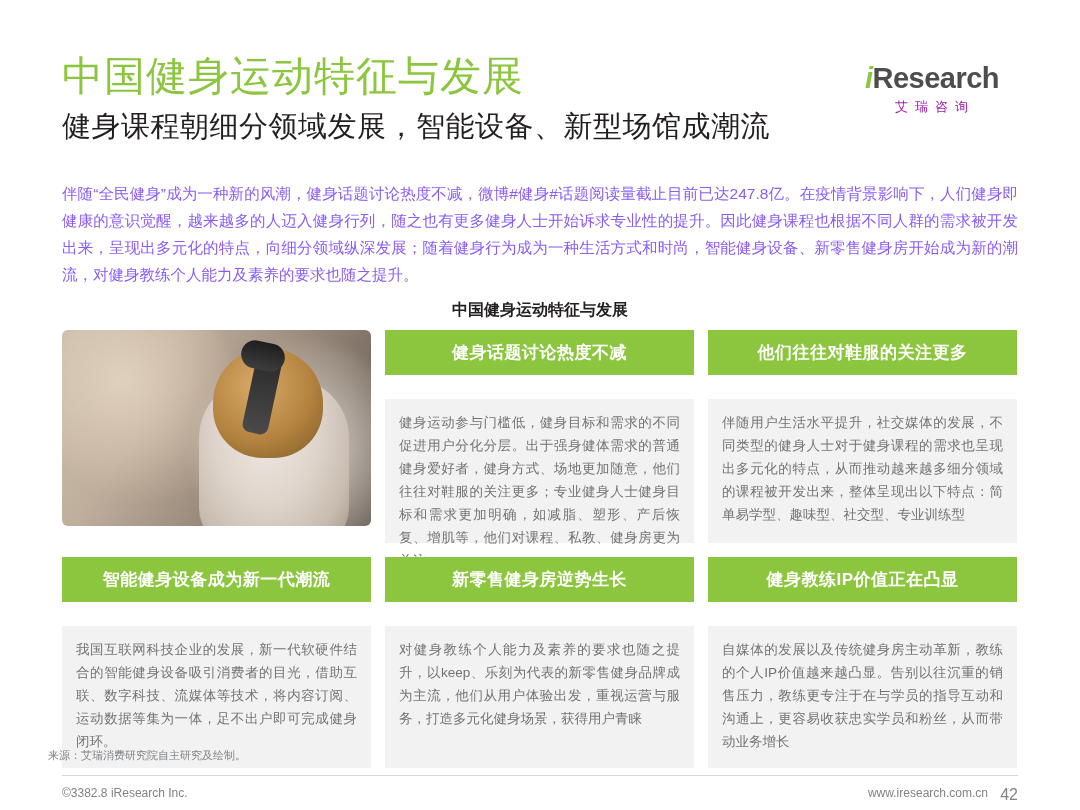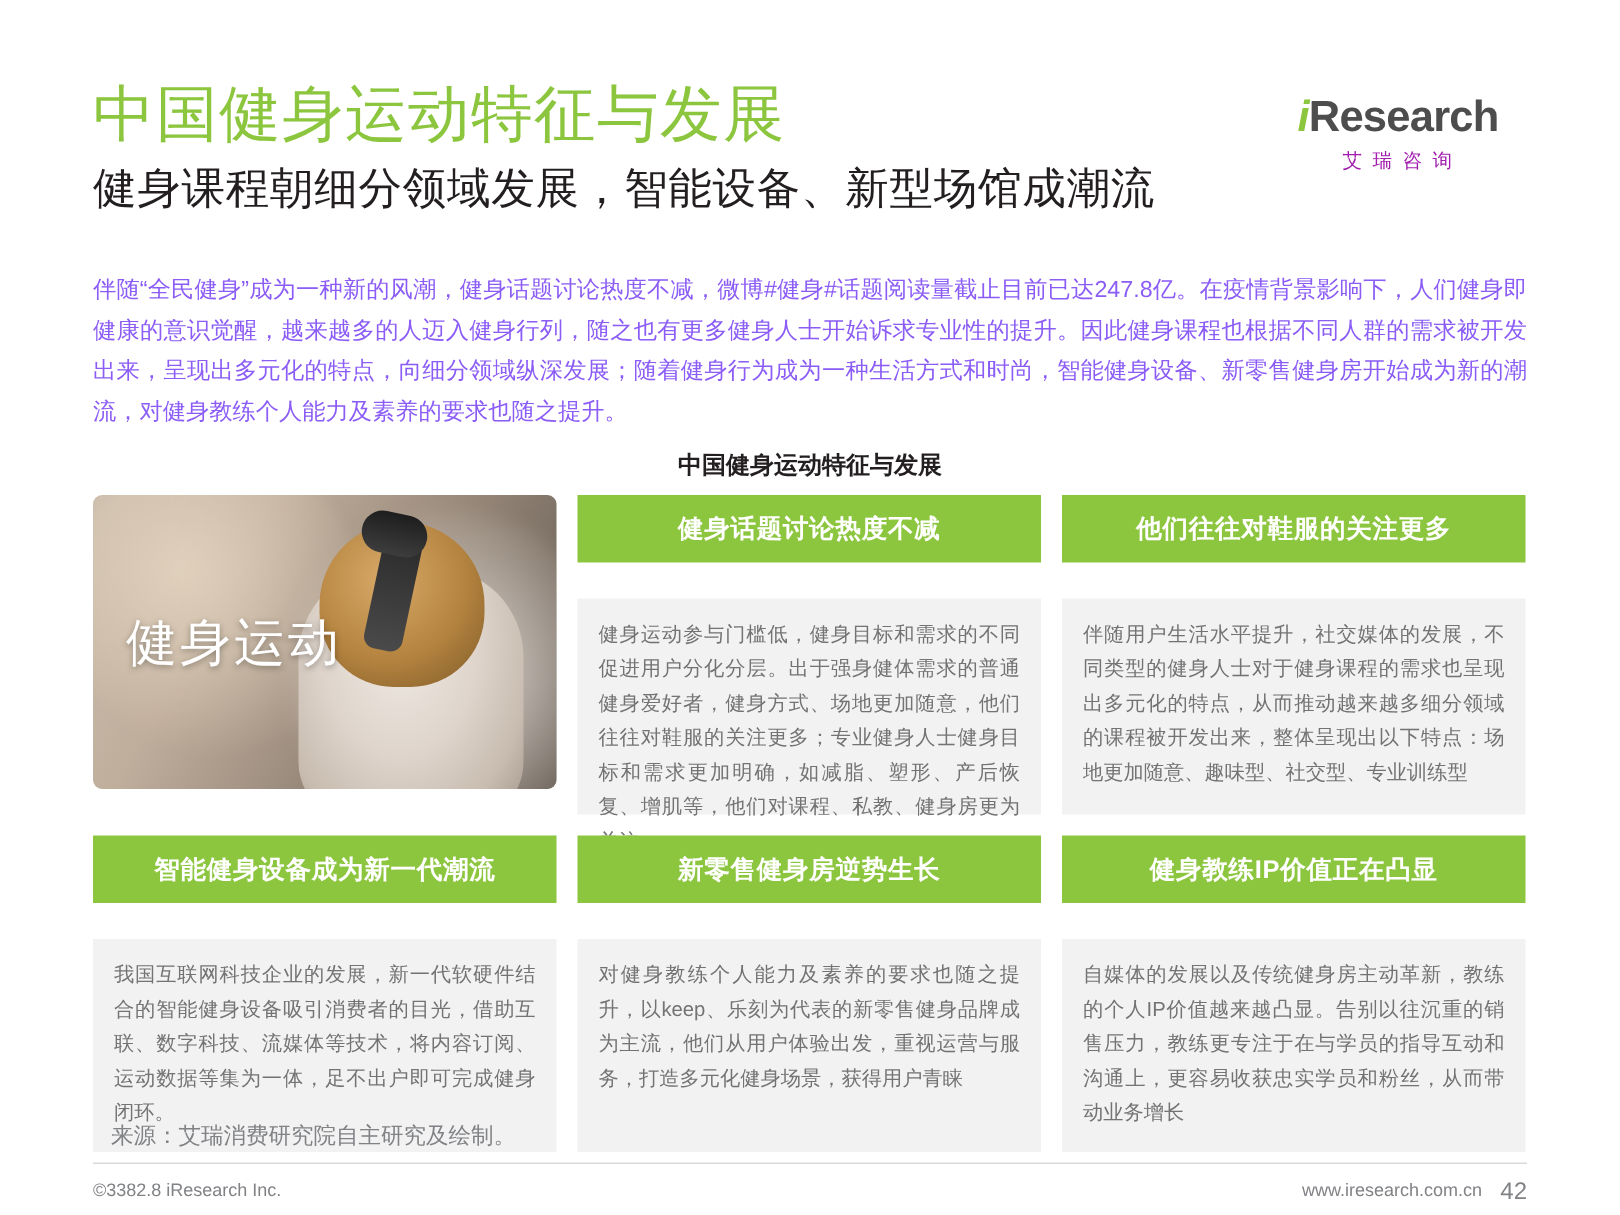--- a/index.html
+++ b/index.html
@@ -197,23 +197,23 @@
     top: 76px;
     font-size: 34px;
     color: #ffffff;
     letter-spacing: 2px;
     text-shadow: 0 1px 4px rgba(0,0,0,0.35);
   }
 
   
   .source {
     position: absolute;
-    left: 74px;
+    left: 48px;
     top: 748px;
-    font-size: 15px;
+    font-size: 11px;
     color: #808285;
   }
 
   
   .footer-rule {
     position: absolute;
     left: 62px;
     top: 775px;
     width: 956px;
     height: 1px;
@@ -265,32 +265,31 @@
   <div class="grid">
 
     <div class="cell row1">
       <div class="photo">
         <div class="blob-a"></div>
         <div class="blob-b"></div>
         <div class="figure"></div>
         <div class="hair"></div>
         <div class="device"></div>
         <div class="device-head"></div>
-        <div class="photo-label">健身运动</div>
       </div>
     </div>
 
     <div class="cell row1">
       <div class="card-head">健身话题讨论热度不减</div>
       <div class="card-body">健身运动参与门槛低，健身目标和需求的不同促进用户分化分层。出于强身健体需求的普通健身爱好者，健身方式、场地更加随意，他们往往对鞋服的关注更多；专业健身人士健身目标和需求更加明确，如减脂、塑形、产后恢复、增肌等，他们对课程、私教、健身房更为关注</div>
     </div>
 
     <div class="cell row1">
       <div class="card-head">他们往往对鞋服的关注更多</div>
-      <div class="card-body">伴随用户生活水平提升，社交媒体的发展，不同类型的健身人士对于健身课程的需求也呈现出多元化的特点，从而推动越来越多细分领域的课程被开发出来，整体呈现出以下特点：场地更加随意、趣味型、社交型、专业训练型</div>
+      <div class="card-body">伴随用户生活水平提升，社交媒体的发展，不同类型的健身人士对于健身课程的需求也呈现出多元化的特点，从而推动越来越多细分领域的课程被开发出来，整体呈现出以下特点：简单易学型、趣味型、社交型、专业训练型</div>
     </div>
 
     <div class="cell row2">
       <div class="card-head">智能健身设备成为新一代潮流</div>
       <div class="card-body">我国互联网科技企业的发展，新一代软硬件结合的智能健身设备吸引消费者的目光，借助互联、数字科技、流媒体等技术，将内容订阅、运动数据等集为一体，足不出户即可完成健身闭环。</div>
     </div>
 
     <div class="cell row2">
       <div class="card-head">新零售健身房逆势生长</div>
       <div class="card-body">对健身教练个人能力及素养的要求也随之提升，以keep、乐刻为代表的新零售健身品牌成为主流，他们从用户体验出发，重视运营与服务，打造多元化健身场景，获得用户青睐</div>

